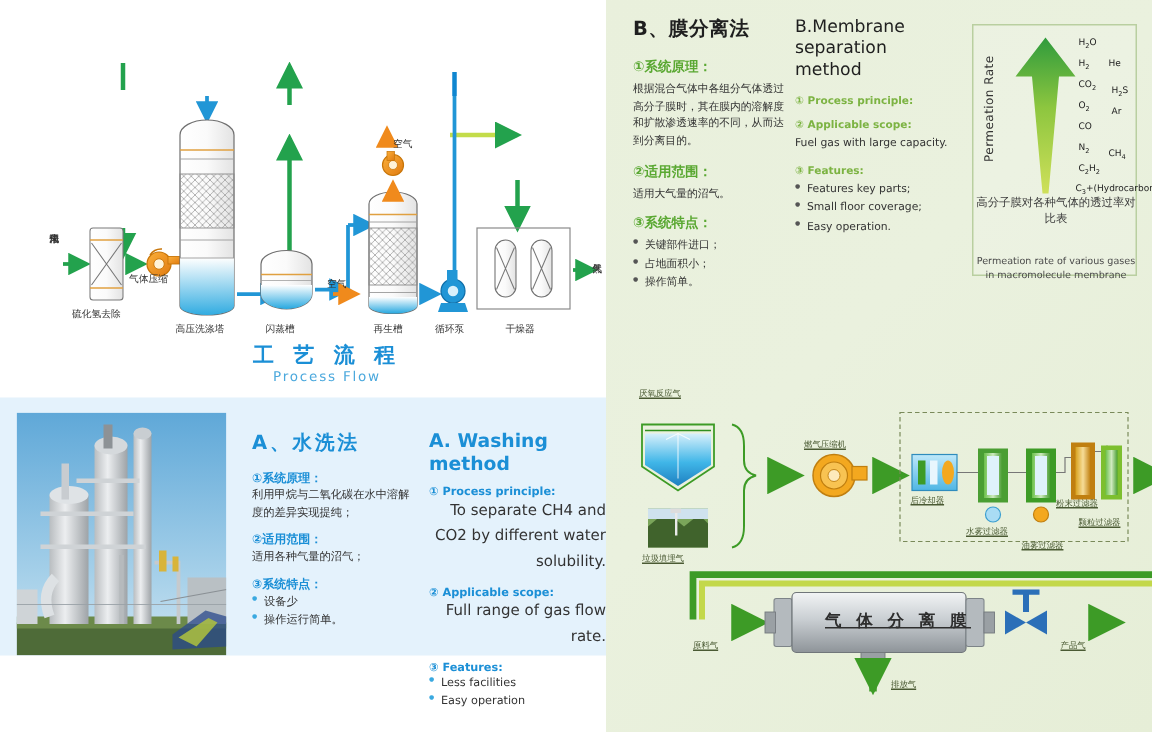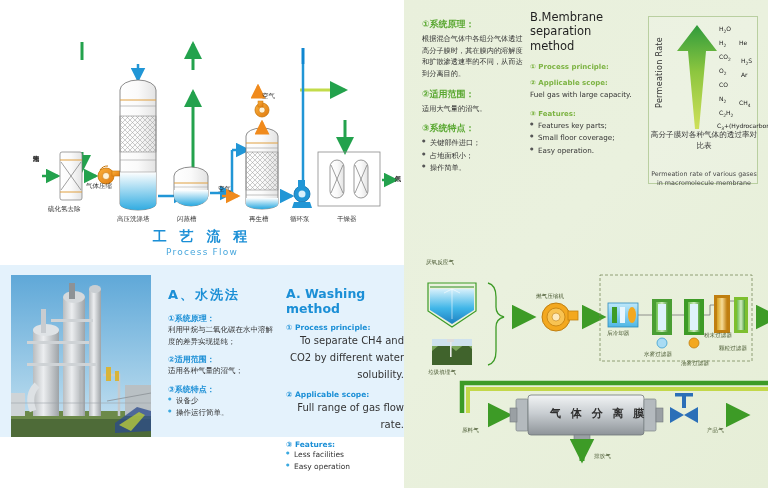--- a/index.html
+++ b/index.html
@@ -10,21 +10,21 @@
     overflow: hidden;
     position: relative;
   }
   .page { position:relative; width:768px; height:488px; background:#fff; }
 
   
   .left-col { position:absolute; left:0; top:0; width:404px; height:488px; background:#fff; }
 
   
   .pf-wrap { position:absolute; left:0; top:0; width:404px; height:265px; }
-  .pf-title { position:absolute; left:0; top:228px; width:404px; text-align:center; }
+  .pf-title { position:absolute; left:16px; top:228px; width:404px; text-align:center; }
   .pf-title .cn { color:#1b8fd6; font-size:14px; font-weight:bold; letter-spacing:4px; }
   .pf-title .en { color:#4aa8dd; font-size:9px; letter-spacing:1.2px; margin-top:1px; }
 
   svg.flow { position:absolute; left:0; top:0; }
 
   .lbl { position:absolute; font-size:6.5px; color:#333; white-space:nowrap;
          font-family:"DejaVu Sans","Liberation Sans",sans-serif; }
   .lbl-v { writing-mode: vertical-rl; text-orientation: upright; }
 
   
@@ -64,21 +64,21 @@
   .perm-axis { position:absolute; left:6px; top:20px; writing-mode:vertical-rl;
                transform: rotate(180deg); font-size:8px; color:#333; letter-spacing:0.3px; }
   .gas { position:absolute; font-size:6px; color:#222; white-space:nowrap; }
   .gas sub { font-size:4.4px; }
   .perm-cap { position:absolute; left:0; top:112px; width:110px; text-align:center; }
   .perm-cap .c1 { color:#3c3c3c; font-size:7.6px; line-height:1.45; }
   .perm-cap .c2 { color:#4a4a4a; font-size:6.4px; line-height:1.4; margin-top:19px;}
 
   
   .gs-wrap { position:absolute; left:0; top:255px; width:364px; height:233px; }
-  .glbl { position:absolute; font-size:5.6px; color:#4a5a33; white-space:nowrap; }
+  .glbl { position:absolute; font-size:5.6px; color:#4a5a33; white-space:nowrap;text-decoration:underline; }
 </style>
 </head>
 <body>
 
 <div class="page">
 
   <div class="left-col">
 
     <div class="pf-wrap">
       <svg class="flow" width="404" height="230" viewBox="0 0 404 230">
@@ -346,20 +346,21 @@
       <div class="body-en">Full range of gas flow rate.</div>
       <div class="sub-en">③ Features:</div>
       <div class="bl">Less facilities</div>
       <div class="bl">Easy operation</div>
     </div>
   </div>
 
   <div class="right-col">
 
     <div class="mem-cn">
+      <div class="g-cn-h">B、膜分离法</div>
       <div class="g-sub-cn">①系统原理：</div>
       <div class="g-body">根据混合气体中各组分气体透过高分子膜时，其在膜内的溶解度和扩散渗透速率的不同，从而达到分离目的。</div>
       <div class="g-sub-cn">②适用范围：</div>
       <div class="g-body">适用大气量的沼气。</div>
       <div class="g-sub-cn">③系统特点：</div>
       <div class="g-bl">关键部件进口；</div>
       <div class="g-bl">占地面积小；</div>
       <div class="g-bl">操作简单。</div>
     </div>
 

